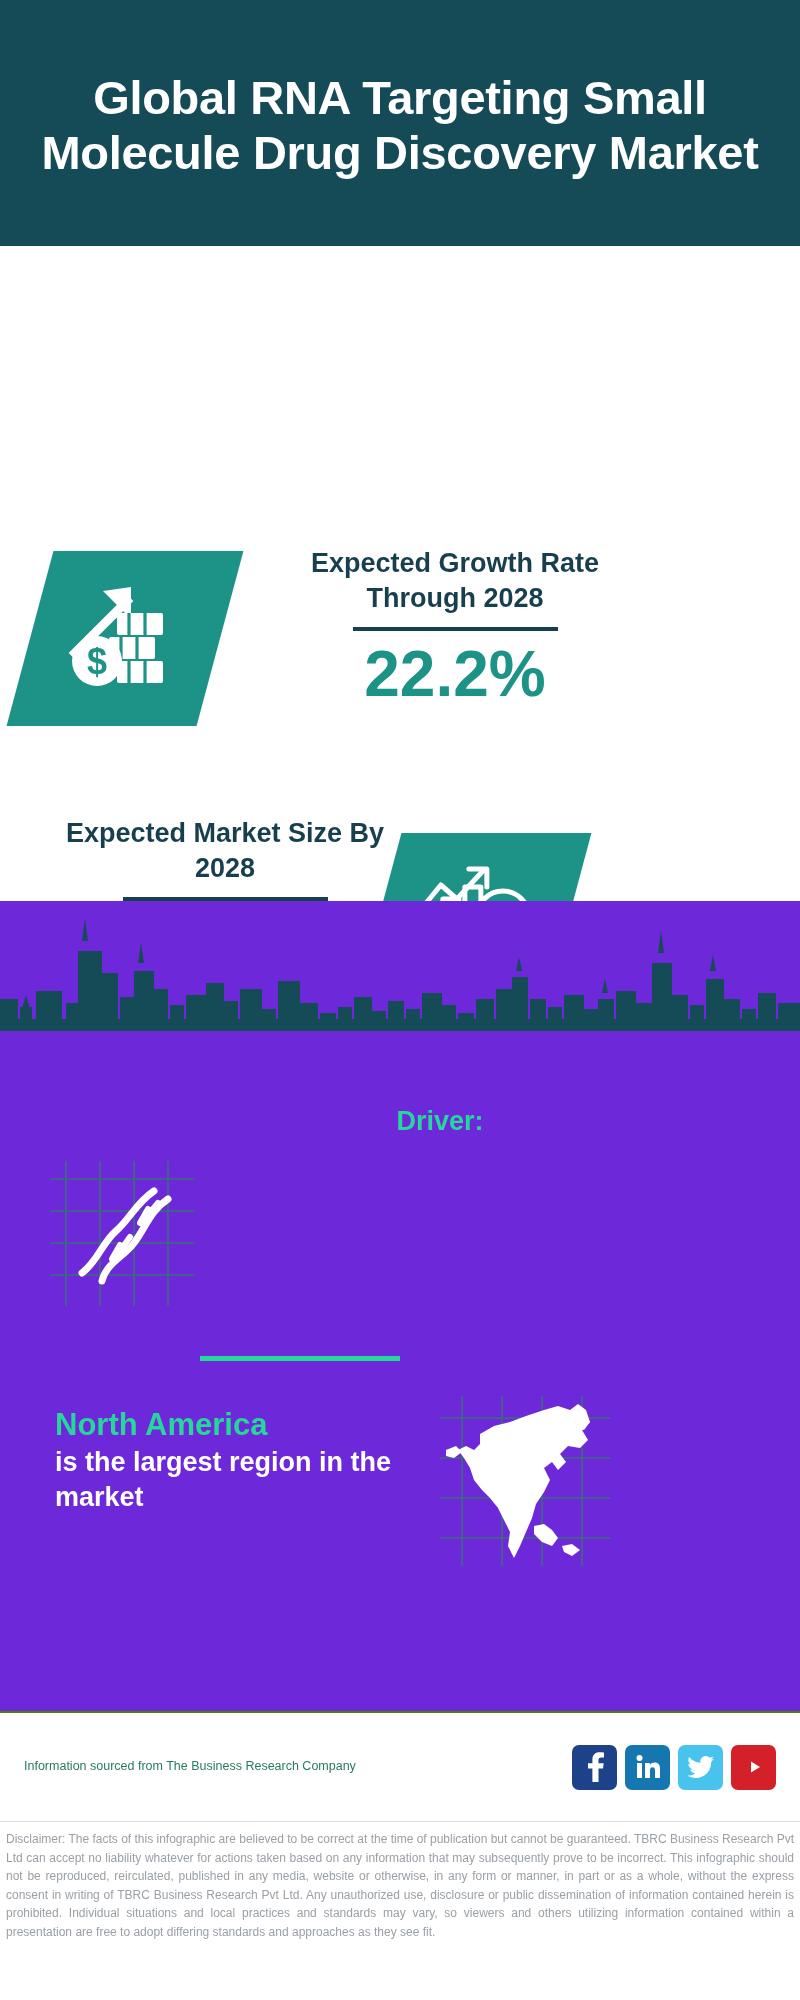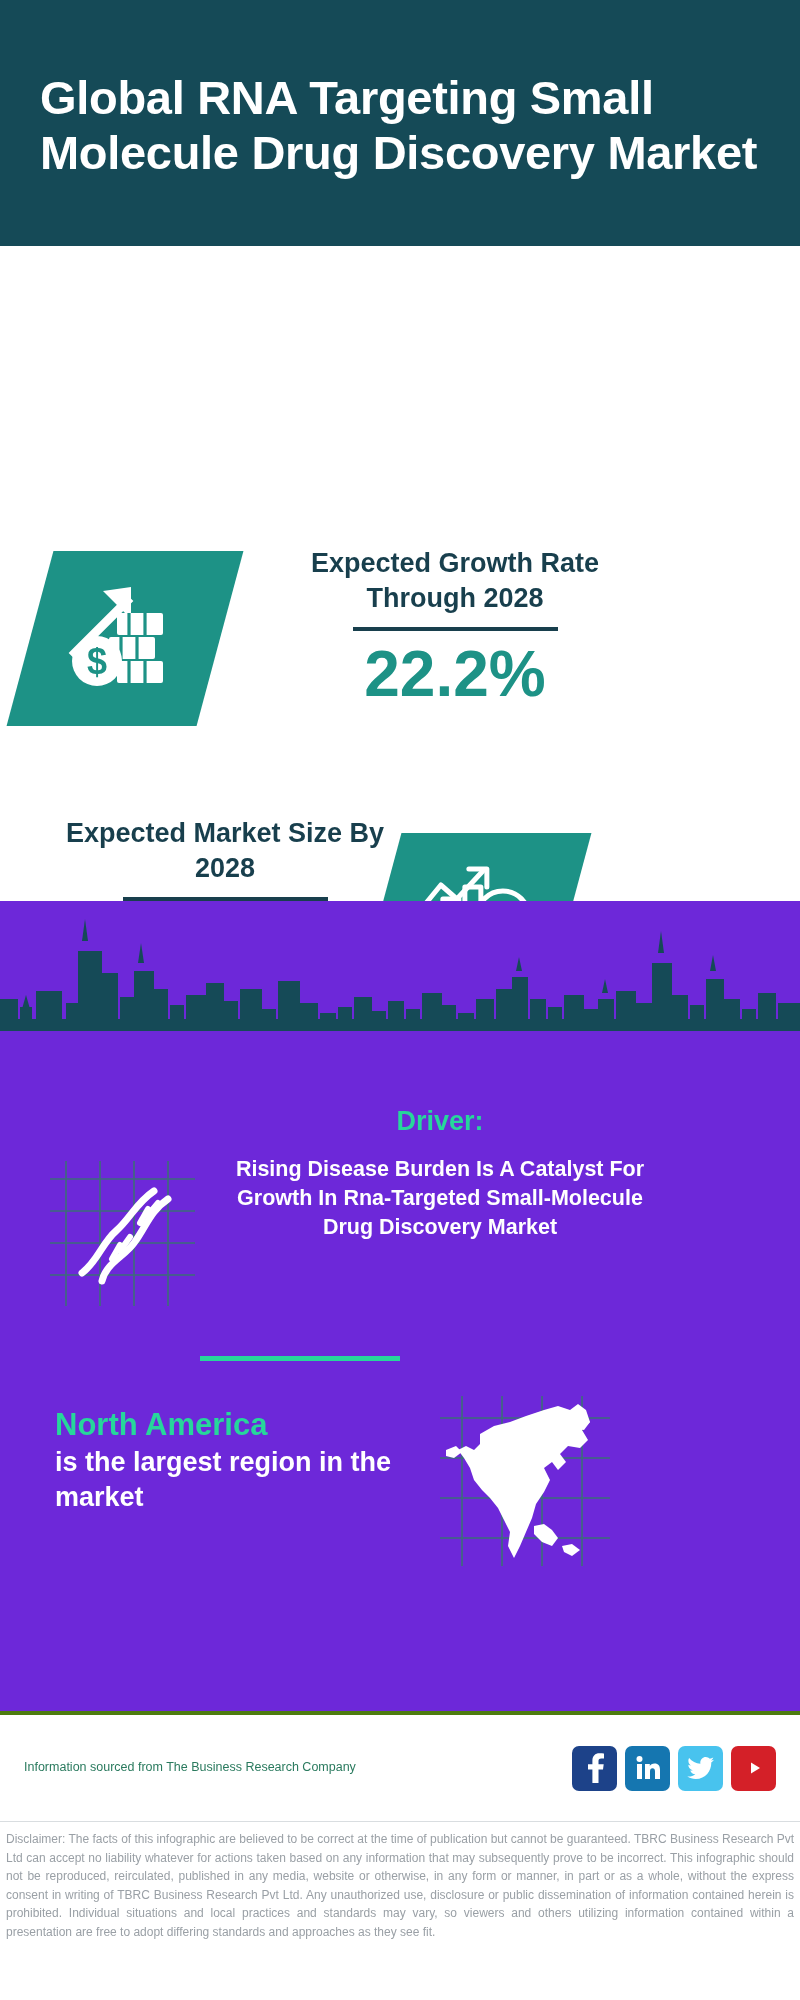--- a/index.html
+++ b/index.html
@@ -19,20 +19,21 @@
     width:800px; height:246px;
     background:#154a57;
     display:flex; align-items:center; justify-content:center;
     padding:4px 40px 0 40px;
   }
   .header h1 {
     color:#ffffff;
     font-size:47px;
     line-height:1.18;
     font-weight:bold;
+    text-align:center;
     letter-spacing:-0.3px;
   }
 
   
   .stats { position:relative; width:800px; height:655px; background:#ffffff; }
 
   .parallelogram {
     position:absolute;
     background:#1d9286;
     display:flex; align-items:center; justify-content:center;
@@ -76,21 +77,21 @@
 
   .divider { position:absolute; left:200px; top:455px; width:200px; height:5px; background:#27d69b; }
 
   .region { position:absolute; left:55px; top:505px; width:400px; }
   .region-name { color:#27d69b; font-size:31px; font-weight:bold; line-height:1.25; }
   .region-sub { color:#ffffff; font-size:27px; line-height:1.3;font-weight:bold; }
 
   
   .footer {
     position:relative; width:800px; height:110px; background:#ffffff;
-    border-top:4px solid #4d7c0f;
+    border-top:2px solid #4d7c0f;
     display:flex; align-items:center; padding:0 24px;
   }
   .source { color:#2a7a5e; font-size:12.5px; line-height:1.75; flex:1; }
   .socials { display:flex; gap:8px; align-items:center; }
   .social {
     width:45px; height:45px; border-radius:7px;
     display:flex; align-items:center; justify-content:center;
     color:#fff; font-weight:bold;
   }
   .s-fb { background:#1d4289; }
@@ -263,21 +264,20 @@
           <line x1="62" y1="98" x2="70" y2="84"></line>
           <line x1="70" y1="90" x2="80" y2="76"></line>
           <line x1="90" y1="62" x2="98" y2="48"></line>
           <line x1="98" y1="54" x2="108" y2="42"></line>
         </g>
       </svg>
     </div>
 
     <div class="driver">
       <div class="driver-title">Driver:</div>
-      <div class="driver-text">Rising Disease Burden Is A Catalyst For Growth In Rna-Targeted Small-Molecule Drug Discovery Market</div>
     </div>
 
     <div class="divider"></div>
 
     <div class="region">
       <div class="region-name">North America</div>
       <div class="region-sub">is the largest region in the market</div>
     </div>
 
     <div class="grid-panel" style="left:440px; top:495px;">

